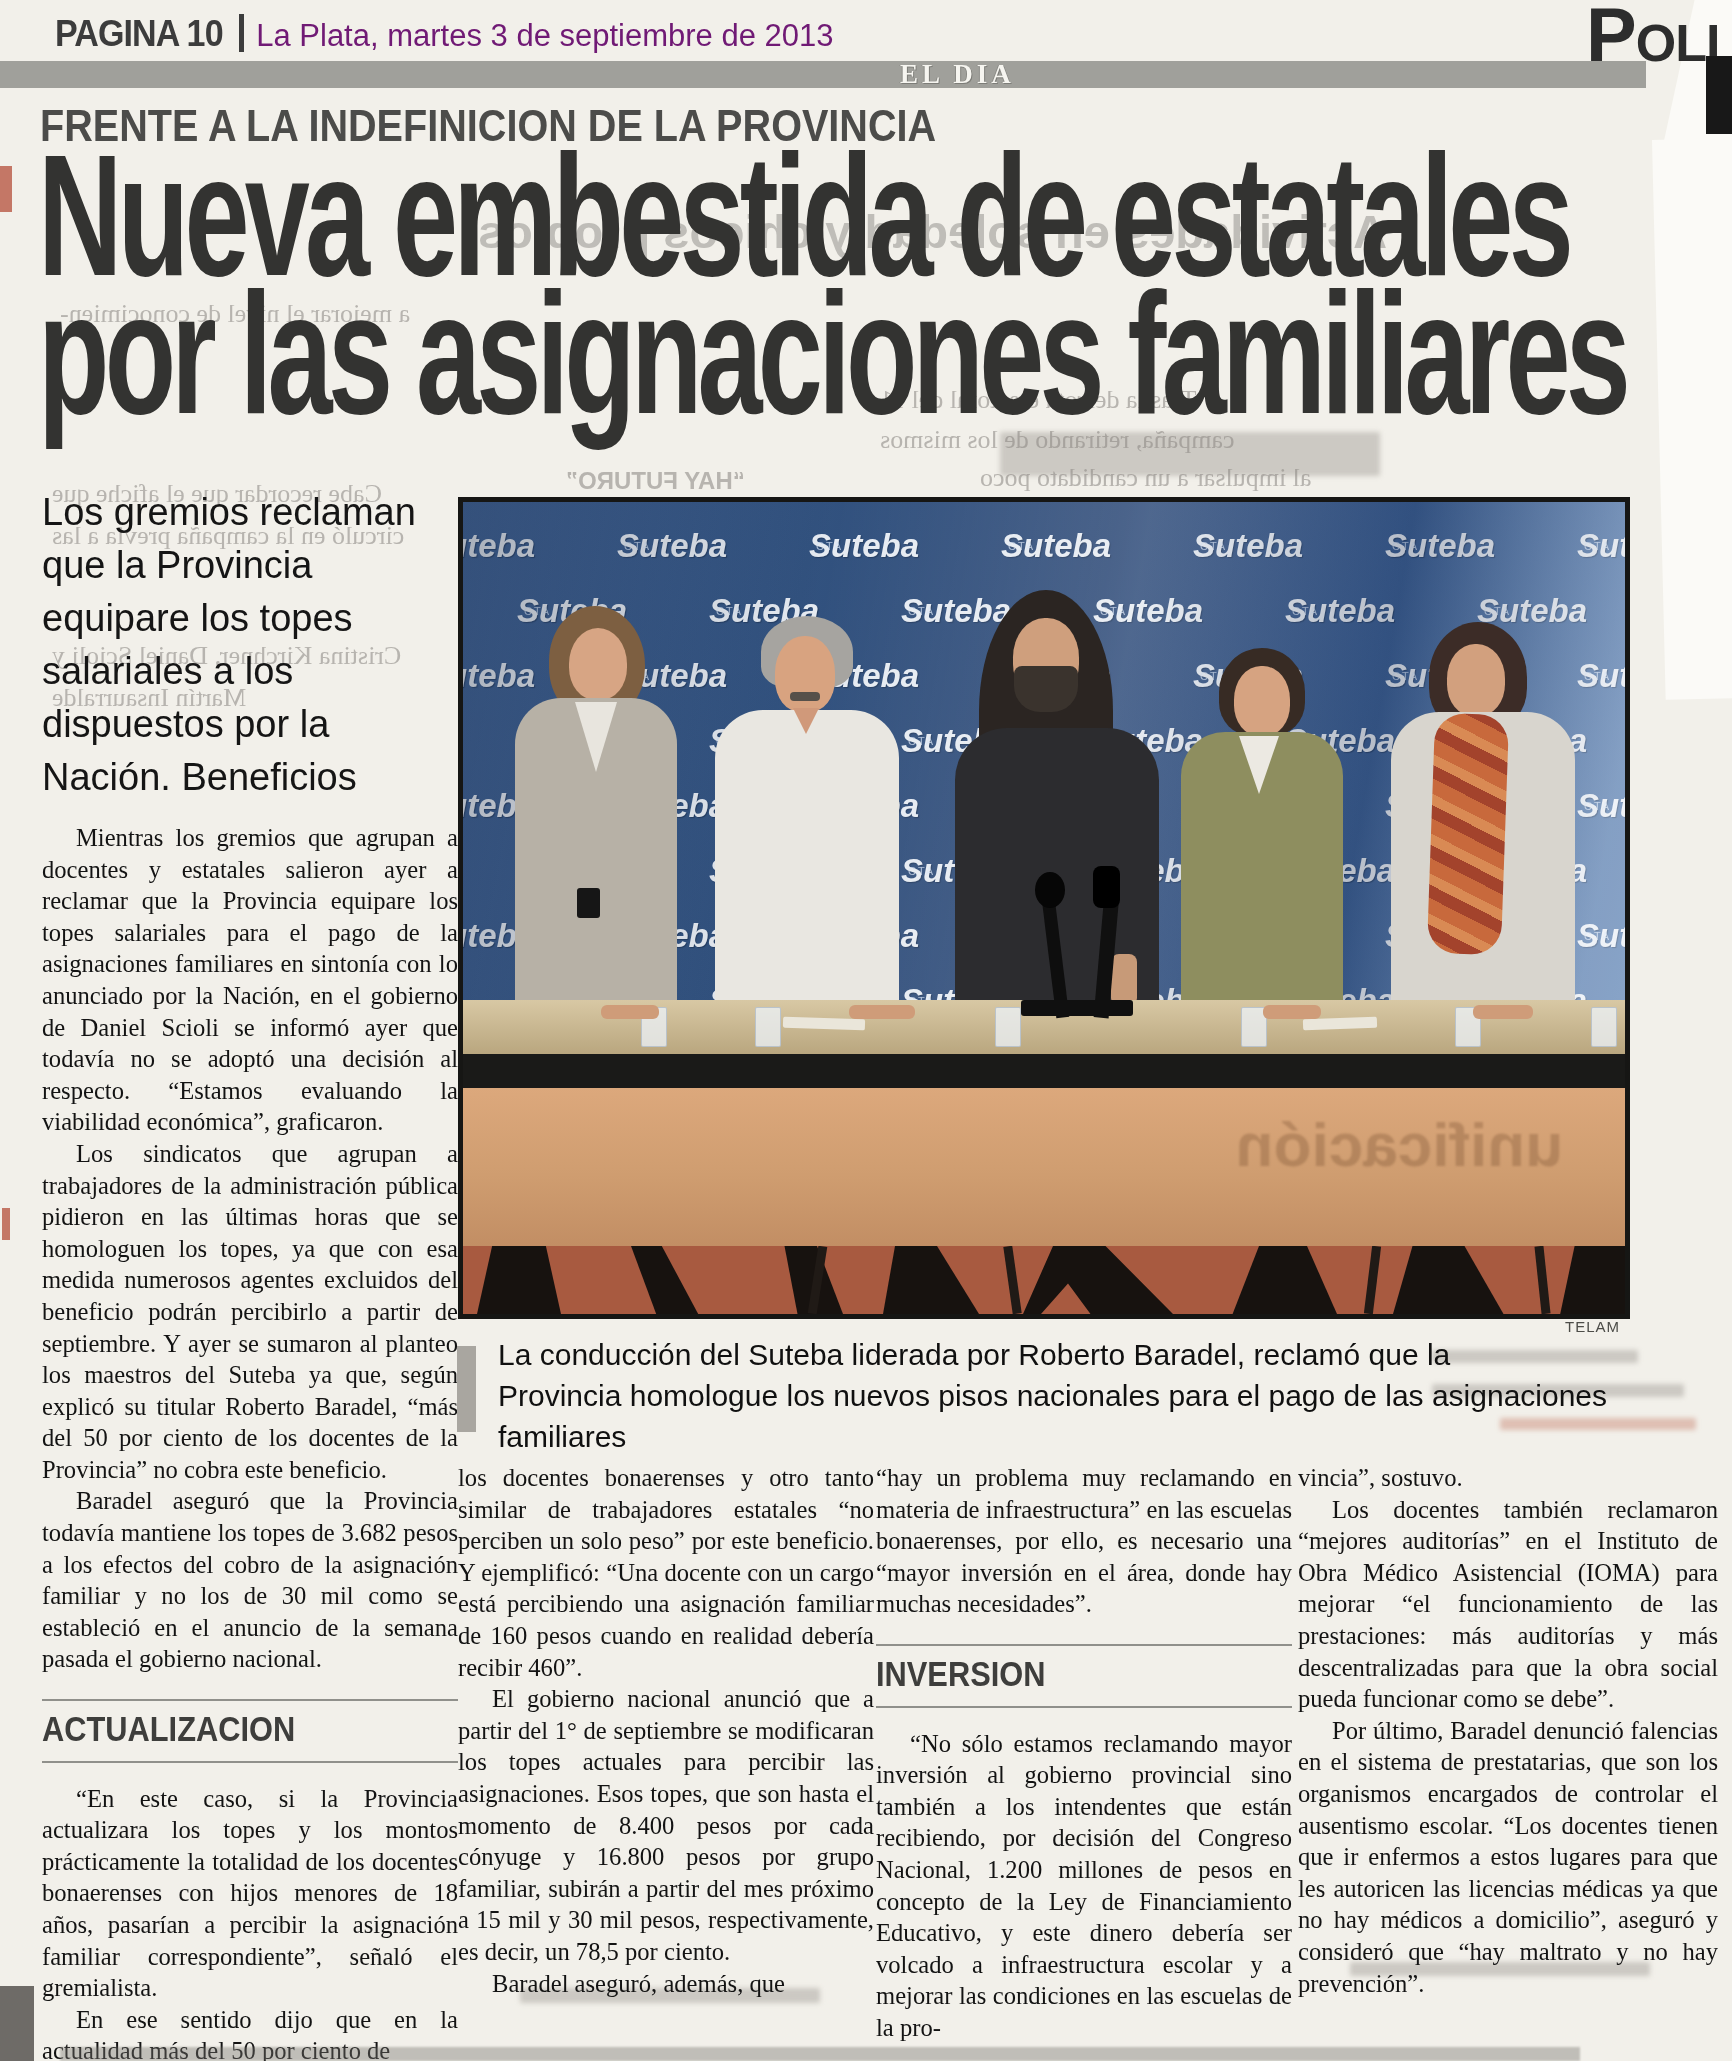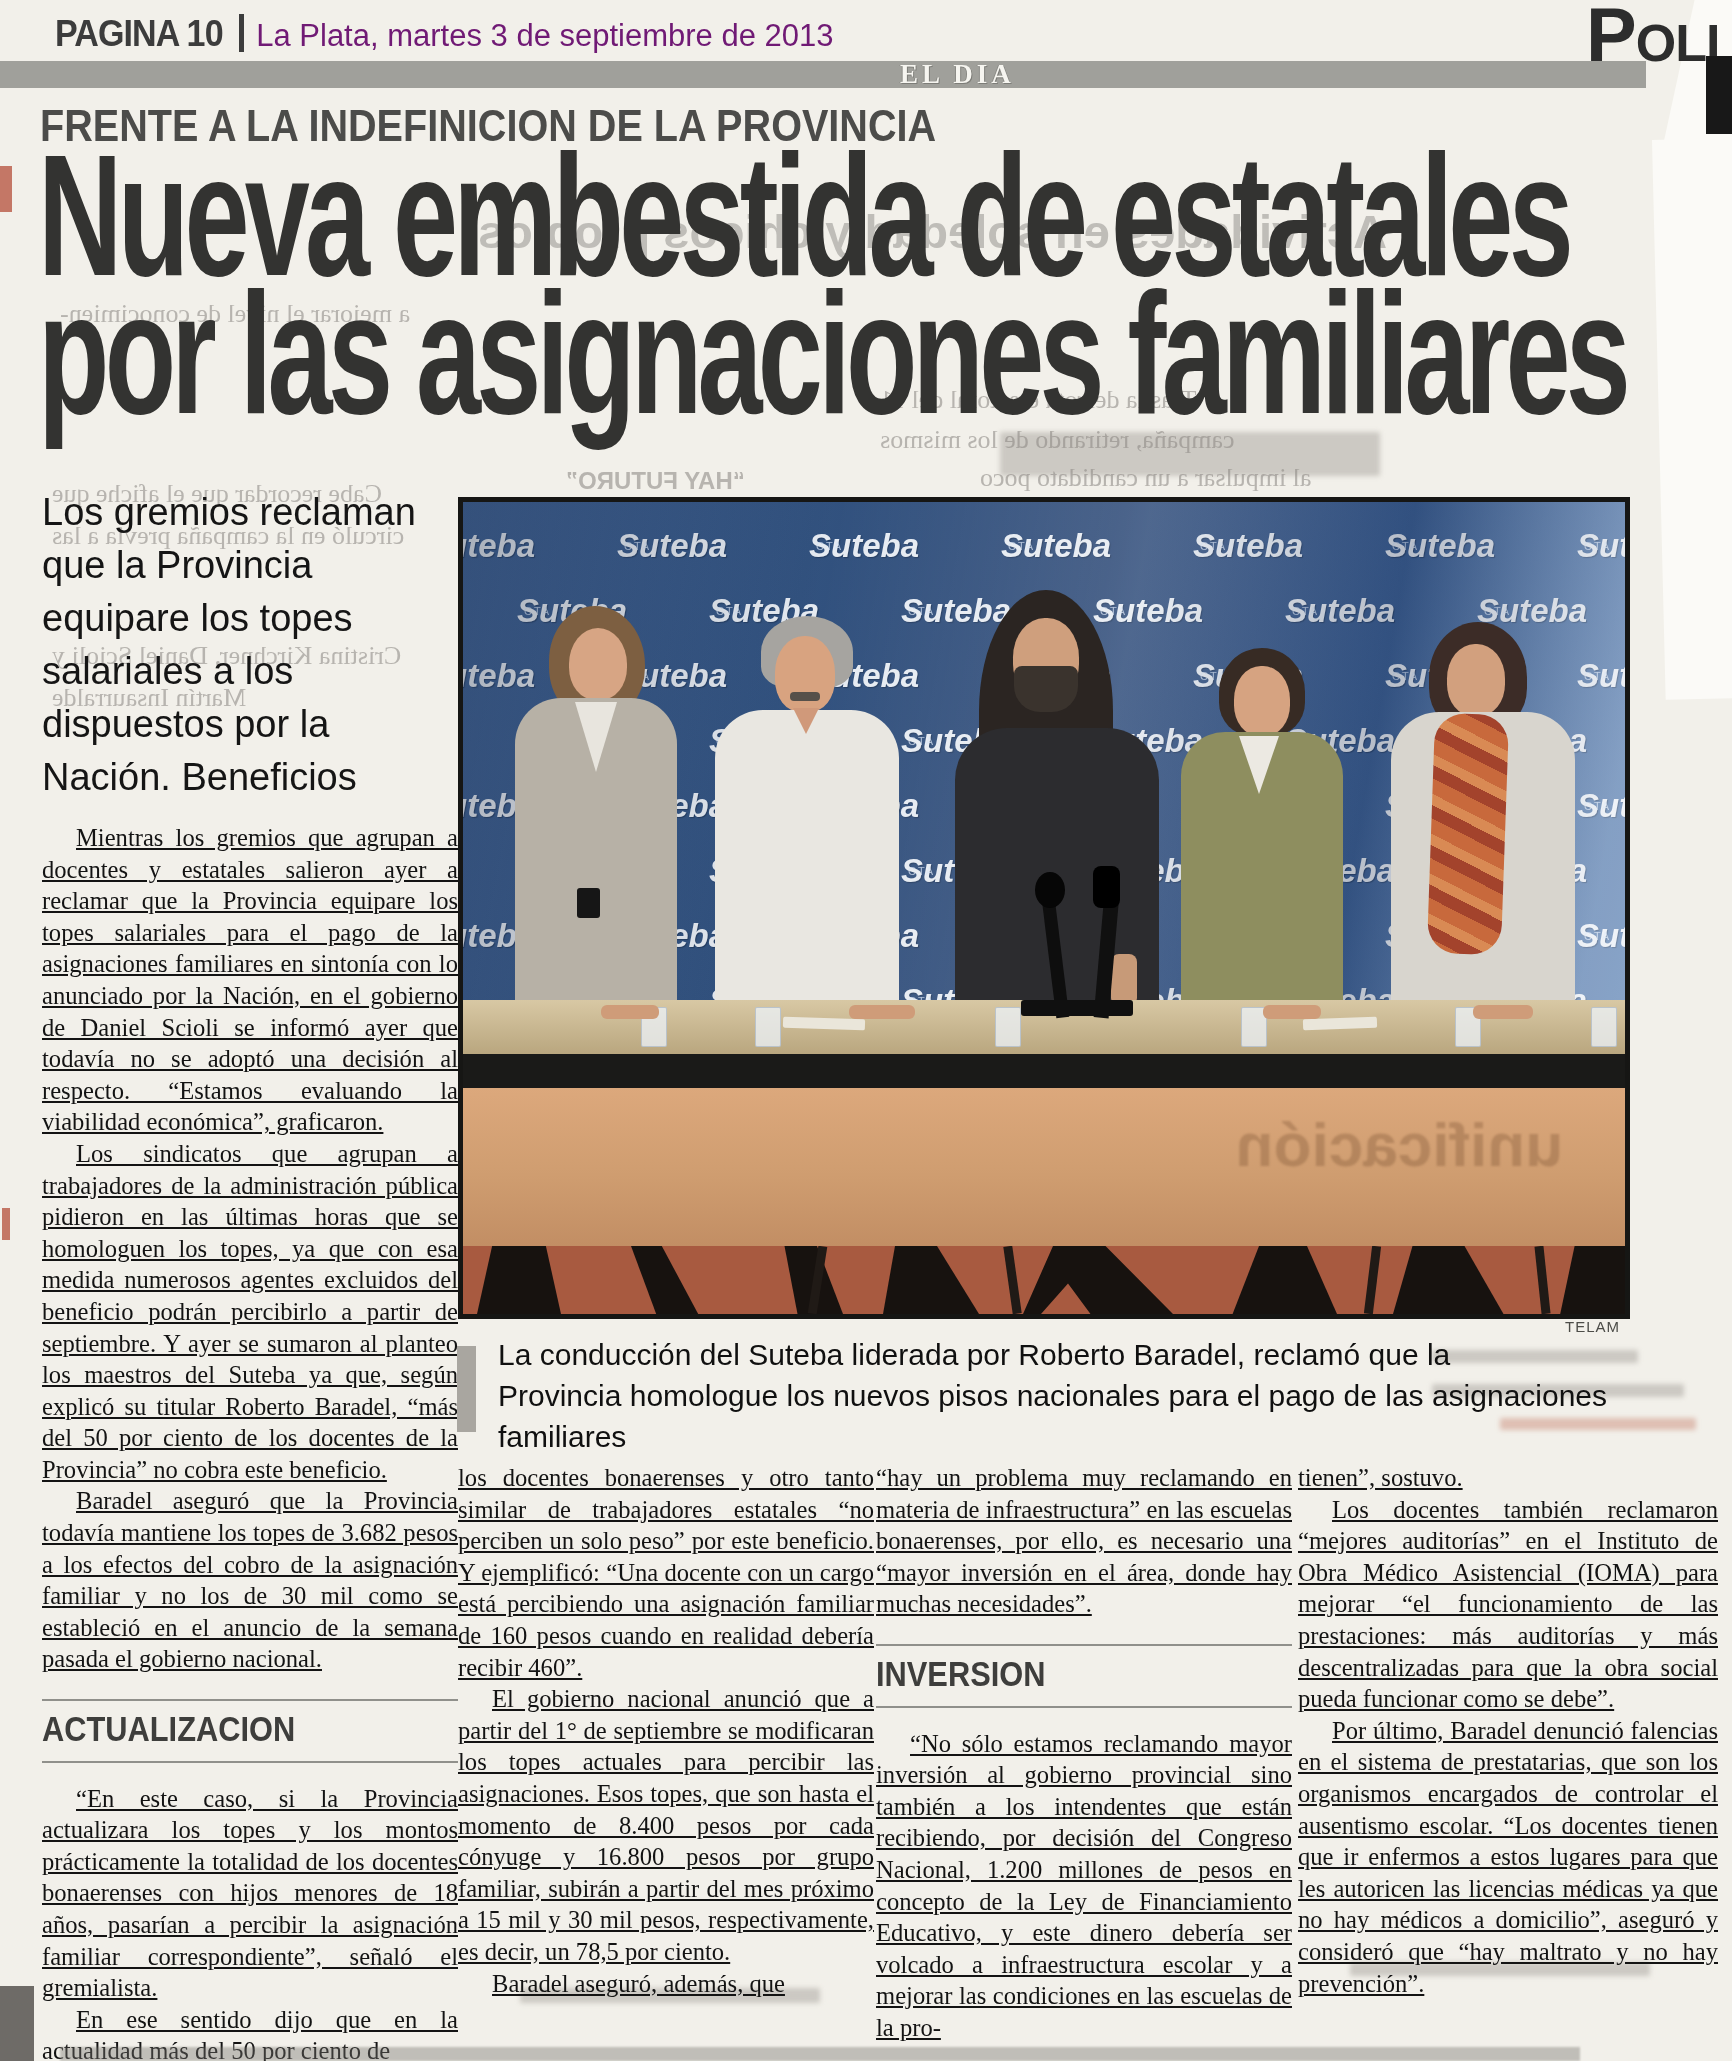--- a/index.html
+++ b/index.html
@@ -23,21 +23,21 @@
   .kicker{position:absolute;left:40px;top:100px;z-index:3;font:bold 45px/52px "Liberation Sans",sans-serif;
           color:#4c4c4a;transform:scaleX(.88);transform-origin:left;letter-spacing:0;white-space:nowrap;}
   .headline{position:absolute;left:38px;top:146px;z-index:3;margin:0;color:#333331;white-space:nowrap;}
   .headline span{display:block;font:bold 172px/138px "Liberation Sans",sans-serif;letter-spacing:-7px;
           transform:scaleX(.68);transform-origin:left;}
   .deck{position:absolute;left:42px;top:486px;width:414px;z-index:2;
         font:38px/53px "Liberation Sans",sans-serif;color:#151515;}
 
   
   .bcol{position:absolute;z-index:2;width:416px;font:24.6px/31.6px "Liberation Serif",serif;
-        text-align:justify;color:#131313;text-decoration:underline;}
+        text-align:justify;color:#131313;}
   .bcol p{margin:0;text-indent:34px;}
   .bcol p.noindent{text-indent:0;}
   .col1{left:42px;top:822px;height:1239px;overflow:hidden;}
   .col2{left:458px;top:1462px;}
   .col3{left:876px;top:1462px;}
   .col4{left:1298px;top:1462px;width:420px;}
   .subhead{margin:24px 0 20px;border-top:2px solid #90908b;border-bottom:2px solid #90908b;
            padding:10px 0 12px;}
   .subhead b{display:inline-block;font:bold 35px/36px "Liberation Sans",sans-serif;color:#3e3e3c;
            transform:scaleX(.88);transform-origin:left;letter-spacing:0;}
@@ -303,21 +303,21 @@
     <p class="noindent">los docentes bonaerenses y otro tanto similar de trabajadores estatales “no perciben un solo peso” por este beneficio. Y ejemplificó: “Una docente con un cargo está percibiendo una asignación familiar de 160 pesos cuando en realidad debería recibir 460”.</p>
     <p>El gobierno nacional anunció que a partir del 1° de septiembre se modificaran los topes actuales para percibir las asignaciones. Esos topes, que son hasta el momento de 8.400 pesos por cada cónyuge y 16.800 pesos por grupo familiar, subirán a partir del mes próximo a 15 mil y 30 mil pesos, respectivamente, es decir, un 78,5 por ciento.</p>
     <p>Baradel aseguró, además, que</p>
   </div>
   <div class="bcol col3">
     <p class="noindent">“hay un problema muy reclamando en materia de infraestructura” en las escuelas bonaerenses, por ello, es necesario una “mayor inversión en el área, donde hay  muchas necesidades”.</p>
     <div class="subhead"><b>INVERSION</b></div>
     <p>“No sólo estamos reclamando mayor inversión al gobierno provincial sino también a los intendentes que están recibiendo, por decisión del Congreso Nacional, 1.200 millones de pesos en concepto  de la Ley de Financiamiento Educativo, y este dinero debería ser  volcado a infraestructura escolar y a mejorar las condiciones en  las escuelas de la pro-</p>
   </div>
   <div class="bcol col4">
-    <p class="noindent">tienen”, sostuvo.</p>
+    <p class="noindent">vincia”, sostuvo.</p>
     <p>Los docentes también reclamaron “mejores auditorías” en el  Instituto de Obra Médico Asistencial (IOMA) para mejorar “el  funcionamiento de las prestaciones: más auditorías y más  descentralizadas para que la obra social pueda funcionar como se  debe”.</p>
     <p>Por último, Baradel denunció falencias en el sistema de  prestatarias, que son los organismos encargados de controlar el  ausentismo escolar. “Los docentes tienen que ir enfermos a estos lugares para que les autoricen las licencias médicas ya que no hay médicos a  domicilio”, aseguró y consideró que “hay maltrato y no hay  prevención”.</p>
   </div>
 
   <div class="wedge1"></div>
   <div class="wedge2"></div>
   <div class="blackbar"></div>
   <div class="redmark r1"></div>
   <div class="redmark r2"></div>
   <div class="smudge"></div>

